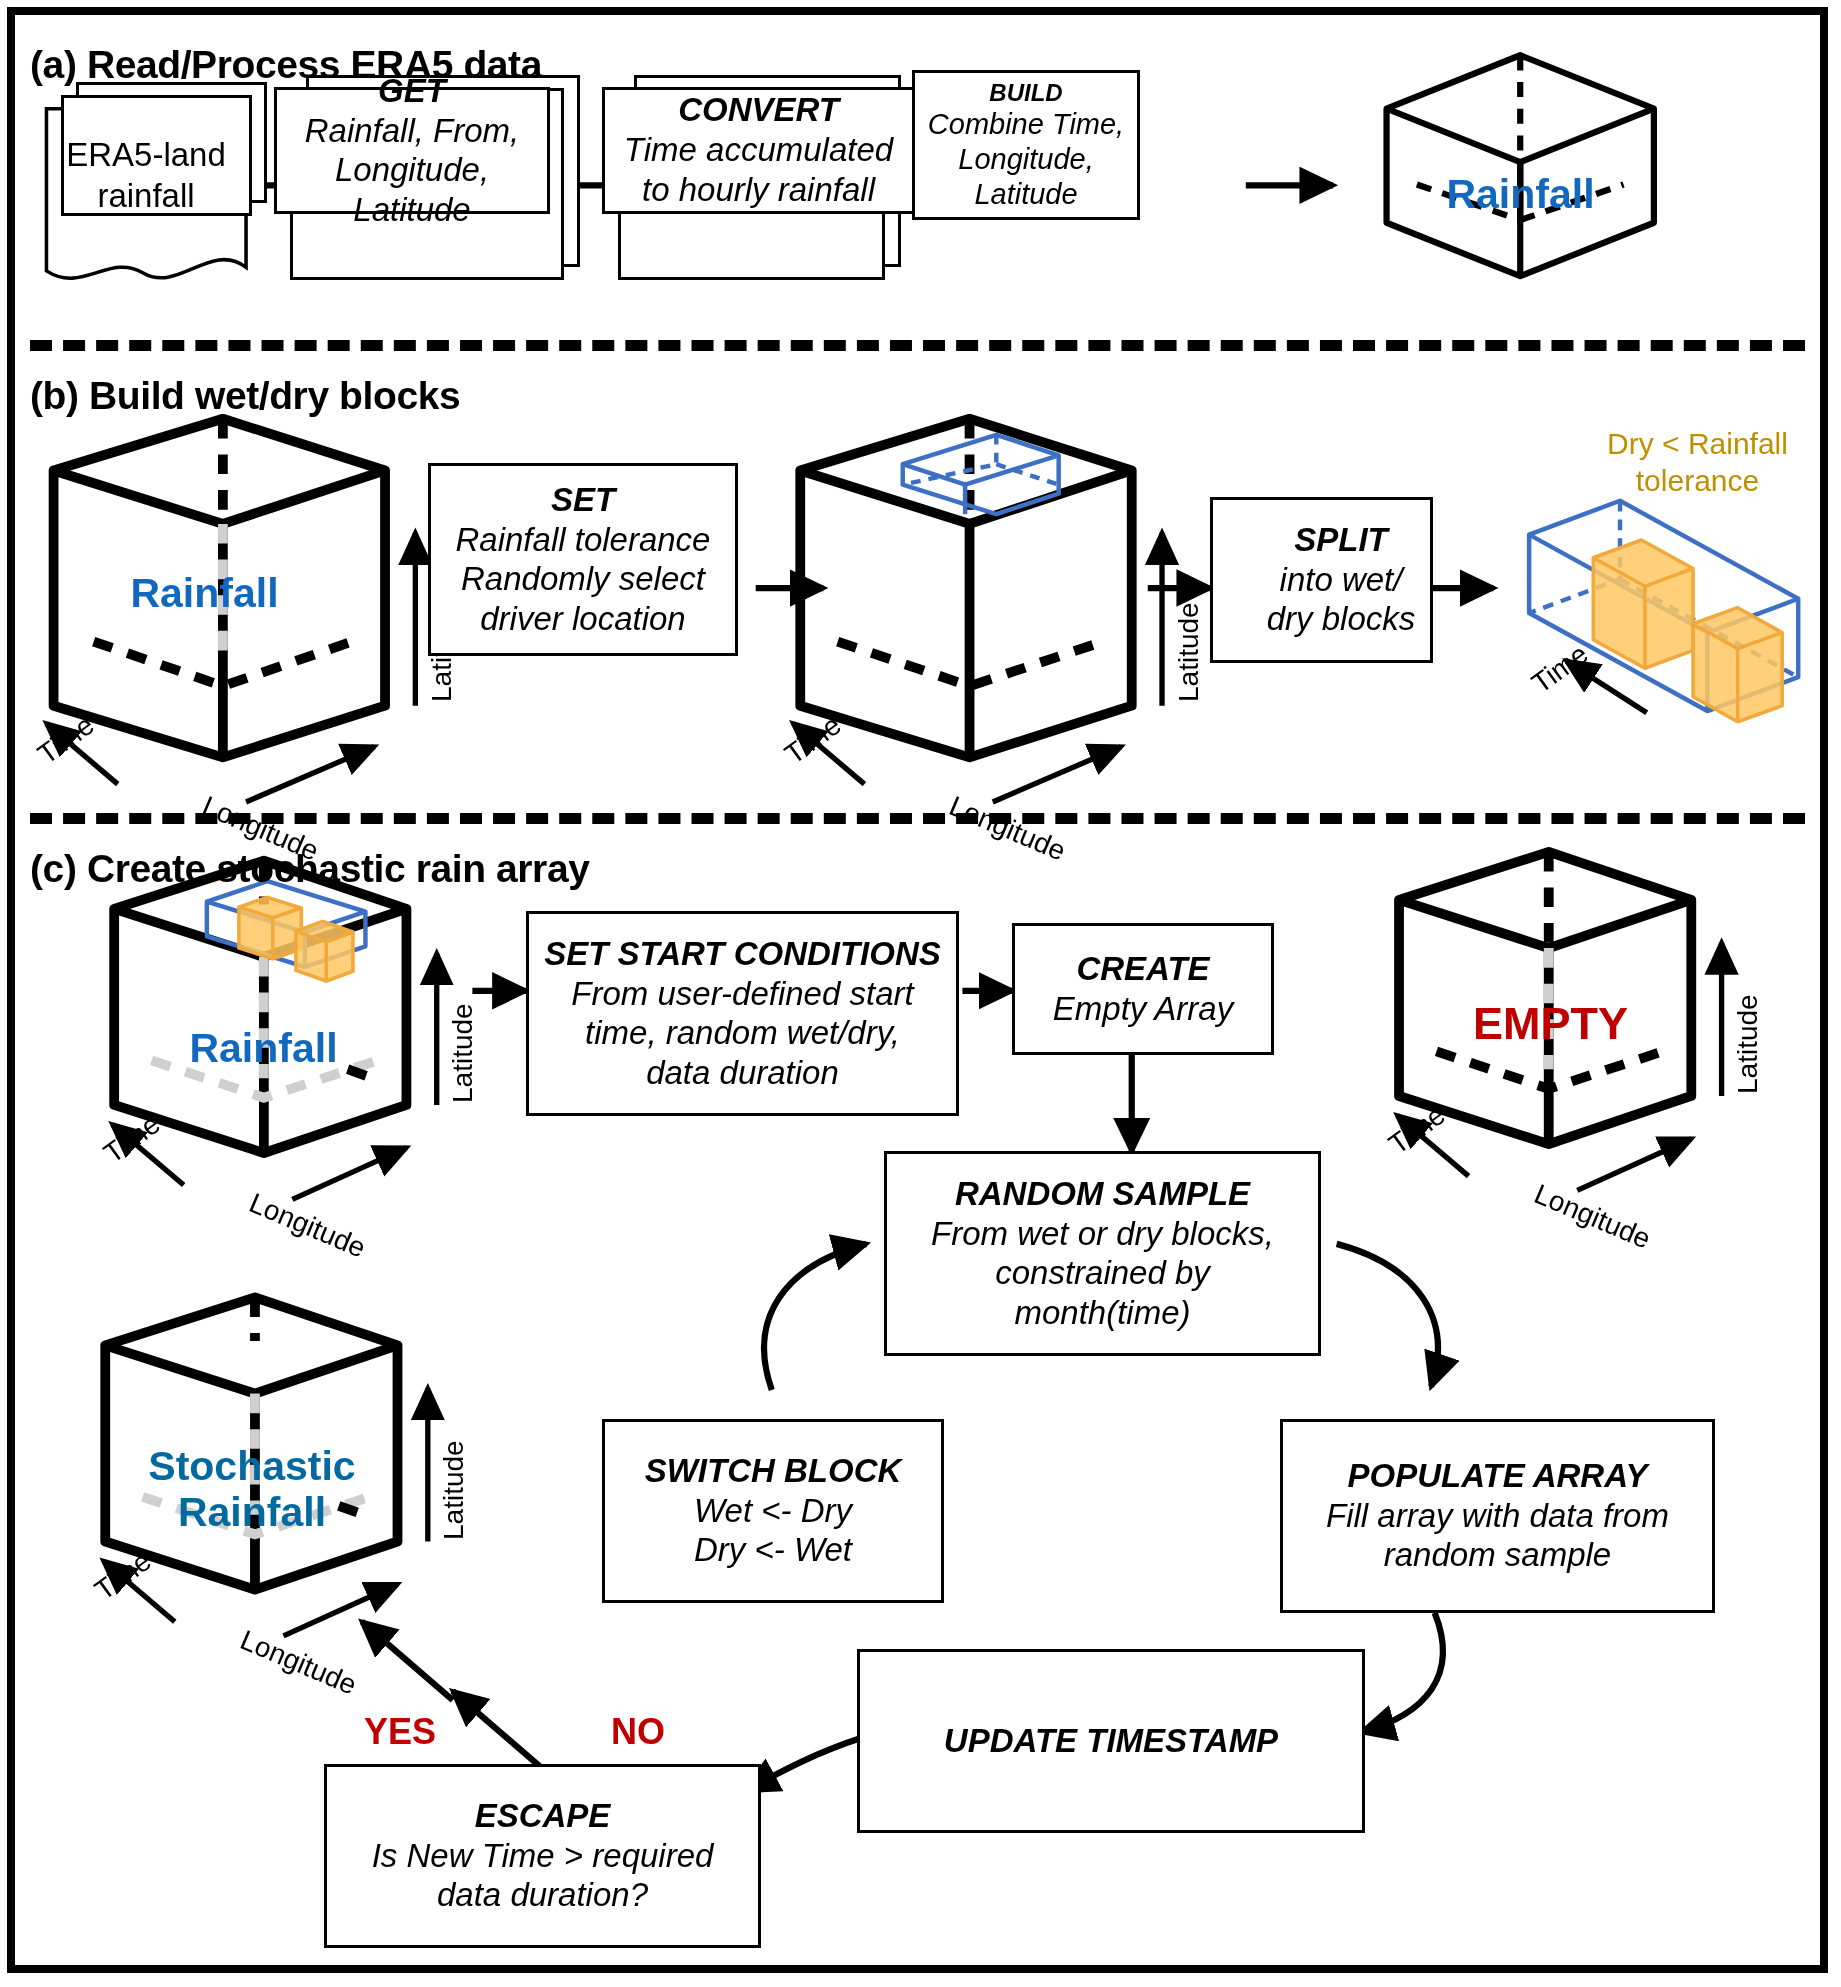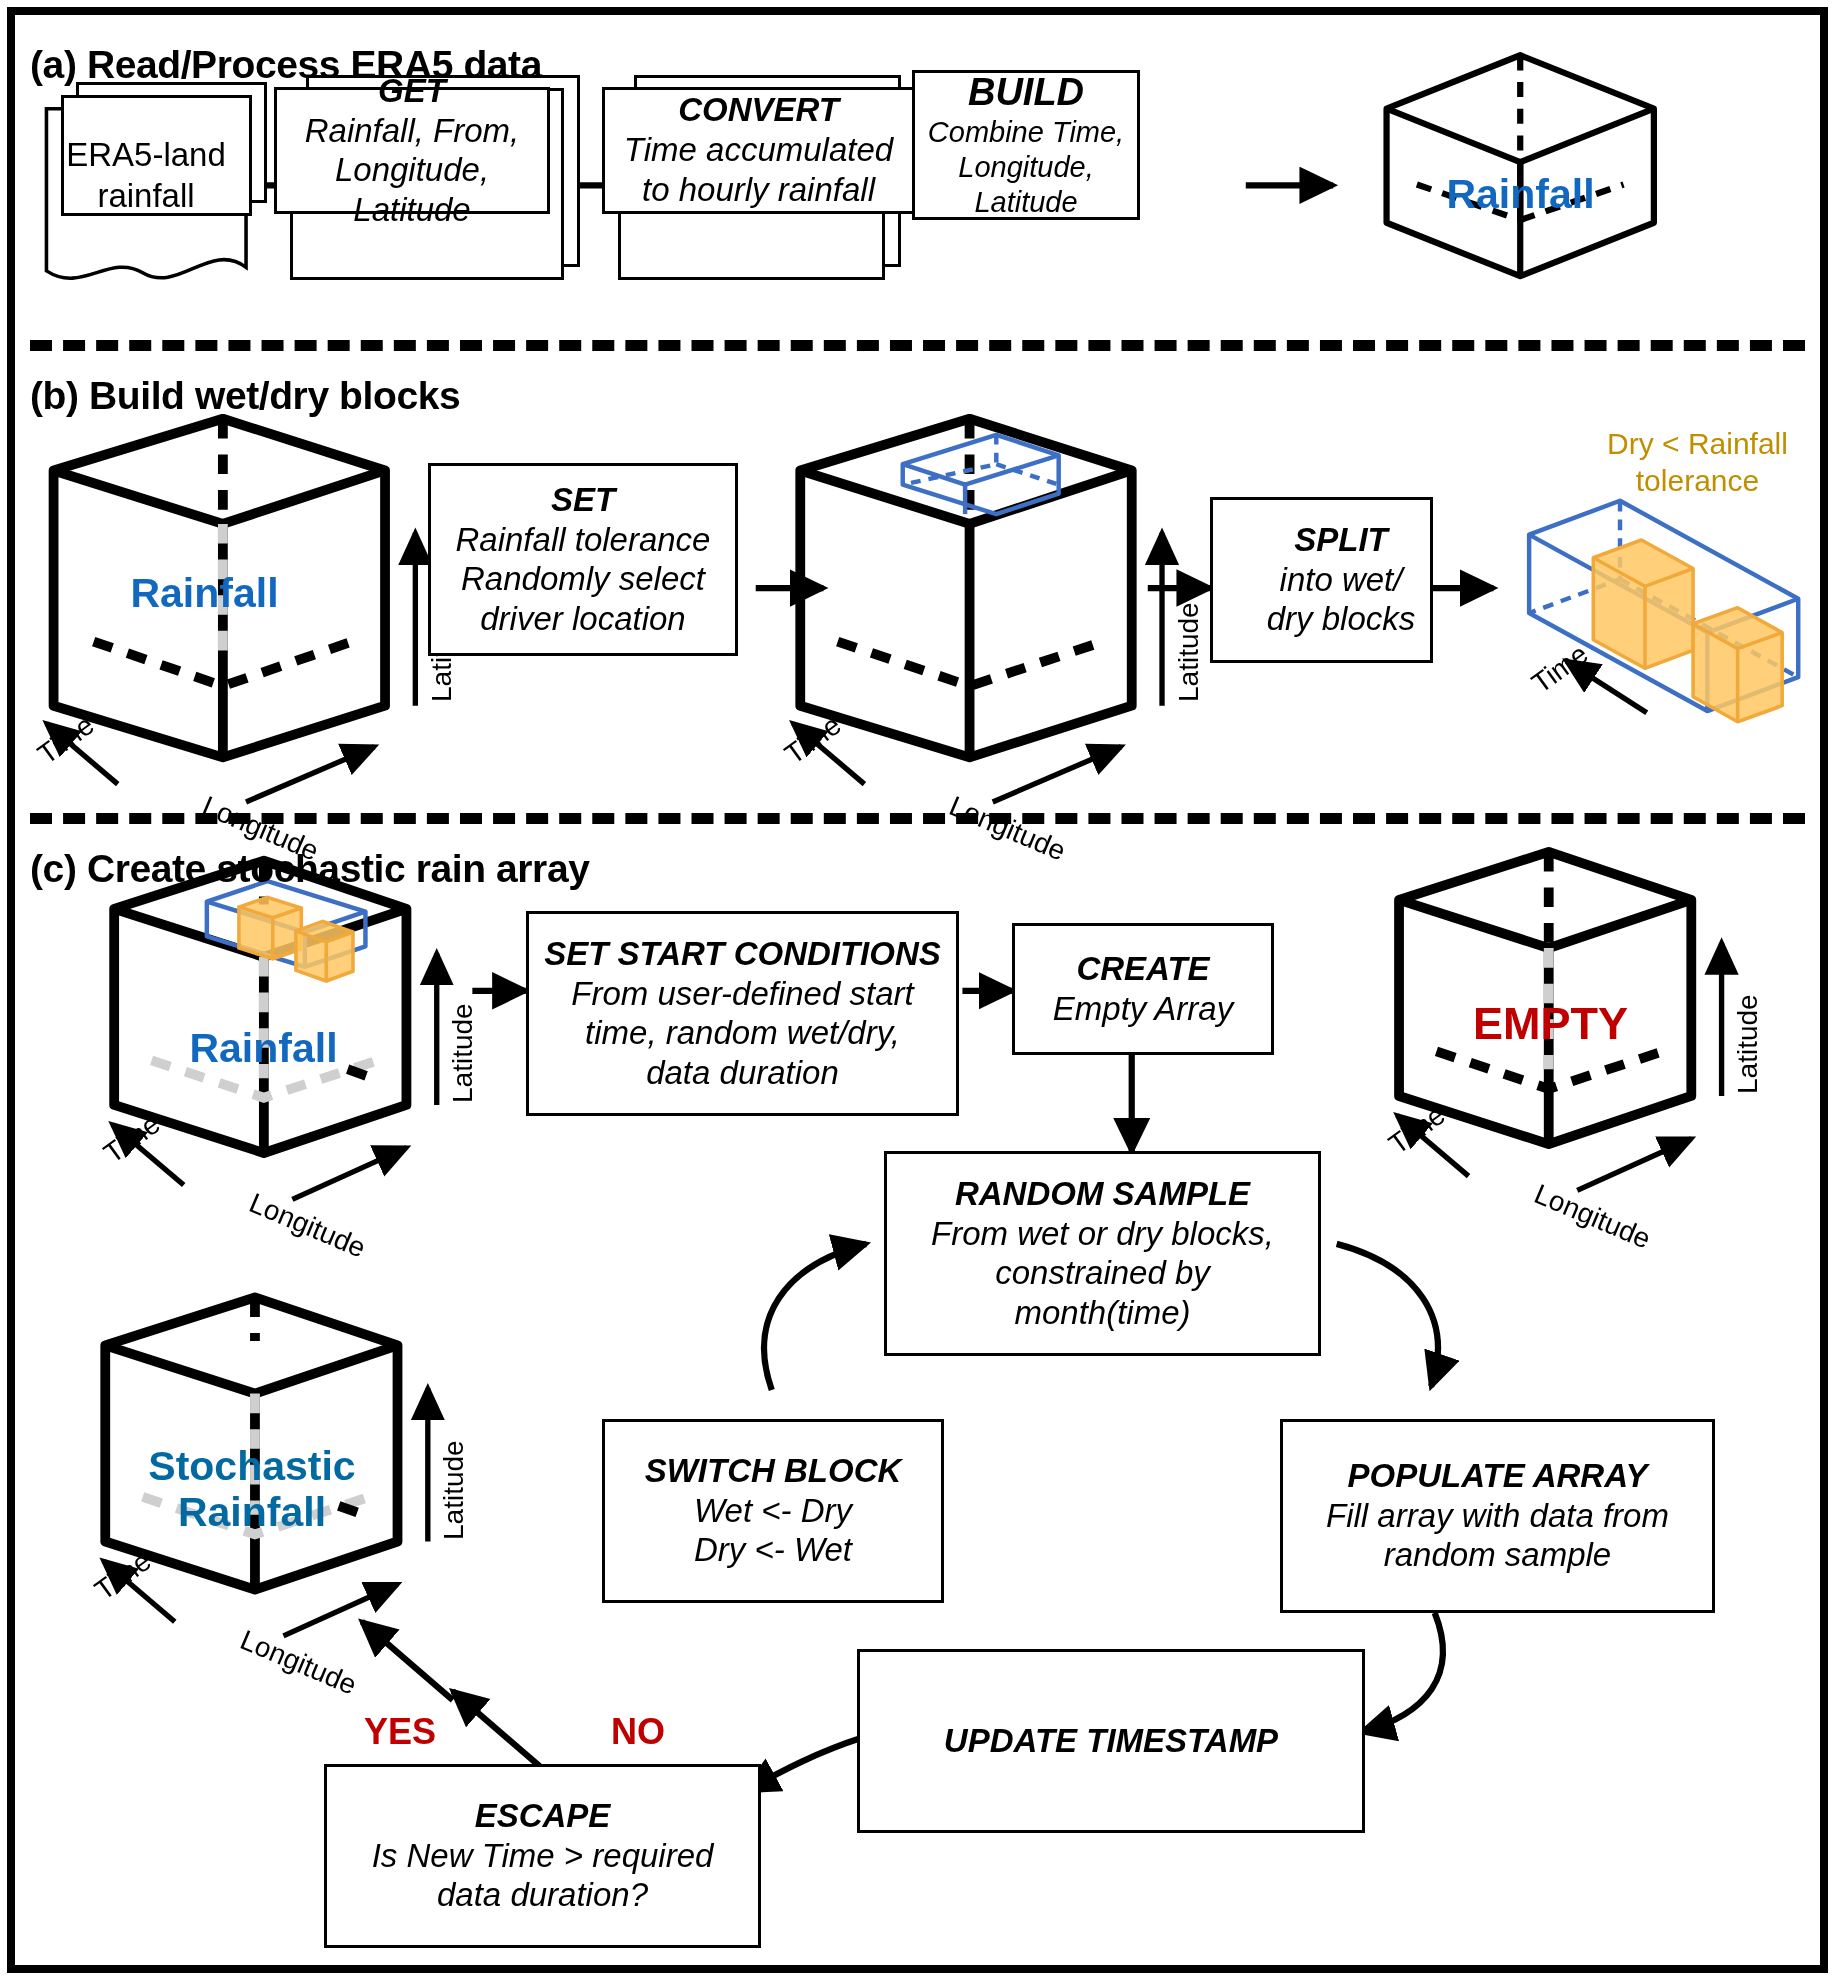--- a/index.html
+++ b/index.html
@@ -244,21 +244,21 @@
     <div class="sheet" style="left:32px;top:0;width:267px;height:192px;"></div>
     <div class="sheet" style="left:16px;top:12.5px;width:267px;height:192px;"></div>
   </div>
   <div class="pbox" style="left:602px;top:87px;width:313px;height:127px;">
     <div class="hd">CONVERT</div>
     <div class="bd" style="white-space:pre-line">Time accumulated
 to hourly rainfall</div>
   </div>
 
   <div class="pbox" style="left:912px;top:70px;width:228px;height:150px;">
-    <div class="hd" style="font-size:38px">BUILD</div>
+    <div class="hd" style="font-size:24px">BUILD</div>
     <div class="bd" style="font-size:29px;white-space:pre-line">Combine Time,
 Longitude,
 Latitude</div>
   </div>
 
   <div class="cube-label" style="left:1426px;top:171px;width:189px;color:#1268BE;">Rainfall</div>
 
   <div class="divider" style="top:340px;"></div>
 
   <div class="panel-title" style="left:30px;top:374px;">(b) Build wet/dry blocks</div>

